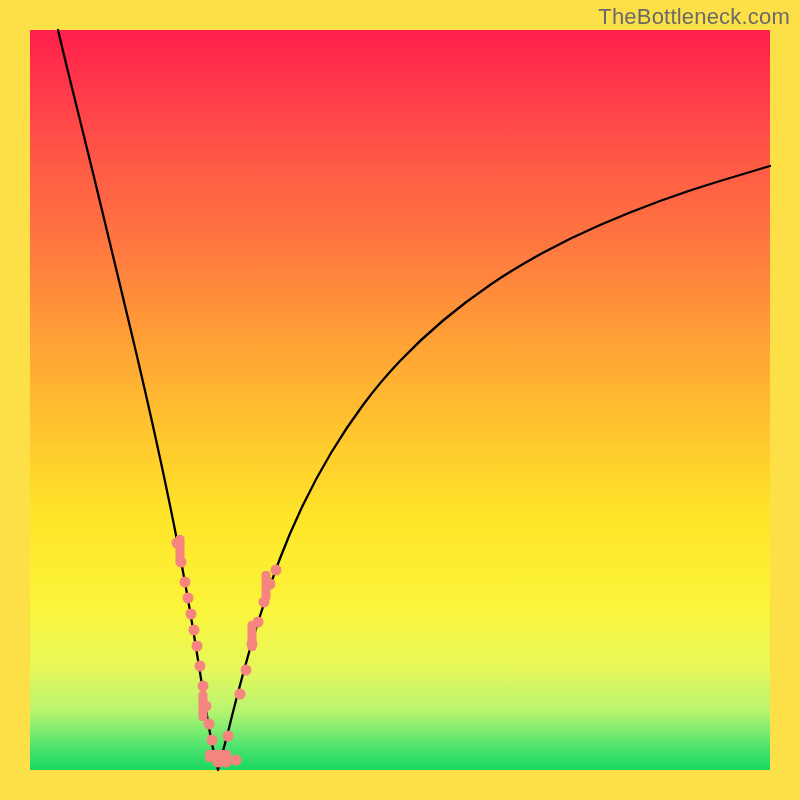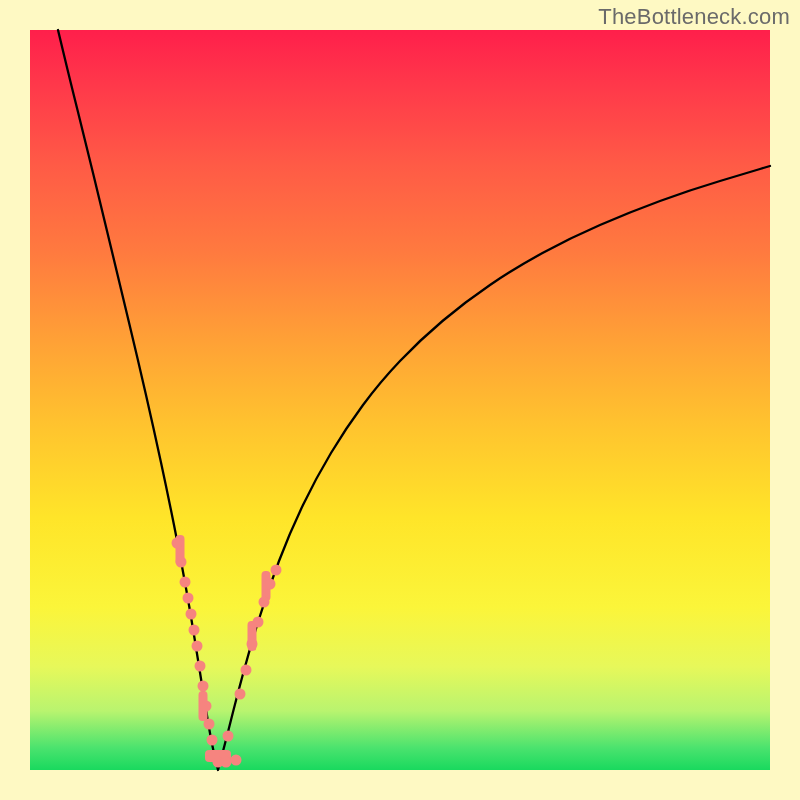--- a/index.html
+++ b/index.html
@@ -10,21 +10,21 @@
     background: #000;
     overflow: hidden;
     font-family: Arial, Helvetica, sans-serif;
   }
   .frame {
     position: absolute;
     left: 0;
     top: 0;
     width: 800px;
     height: 800px;
-    background: #fef9c3;
+    background: #fde047;
   }
   .plot {
     position: absolute;
     left: 30px;
     top: 30px;
     width: 740px;
     height: 740px;
     
     background: linear-gradient(
       to bottom,

